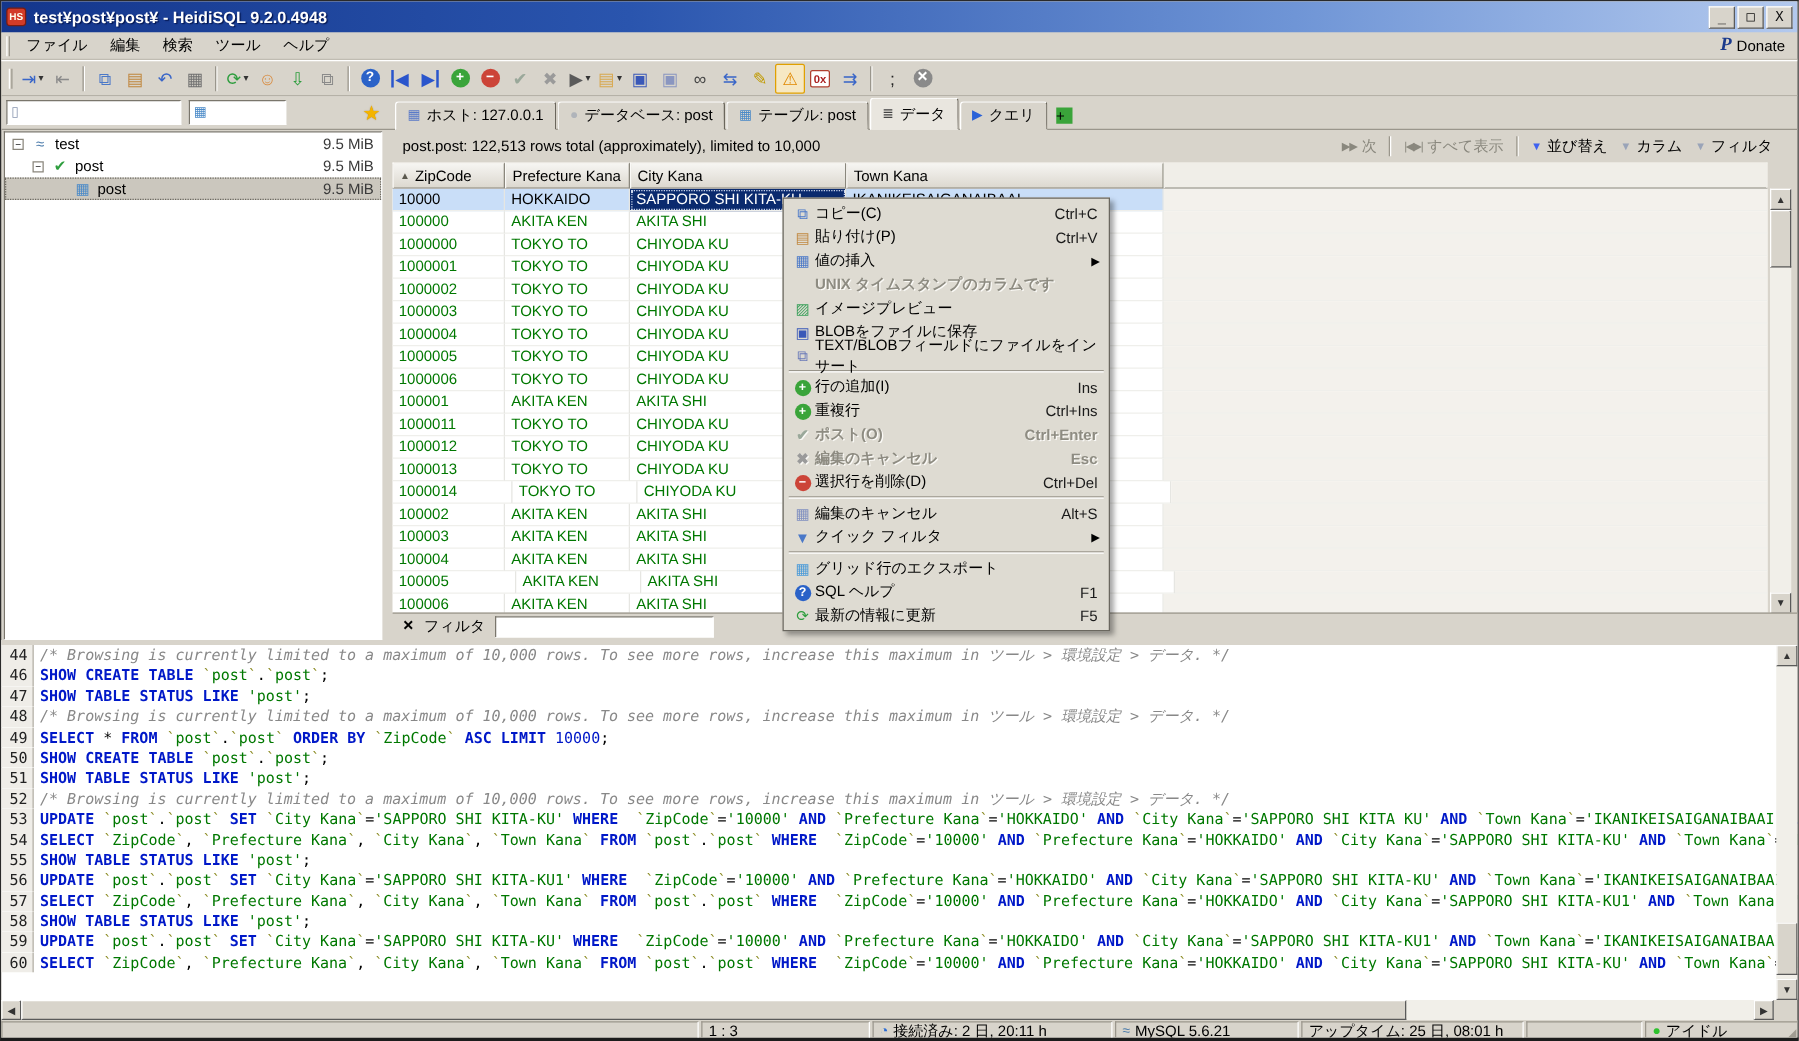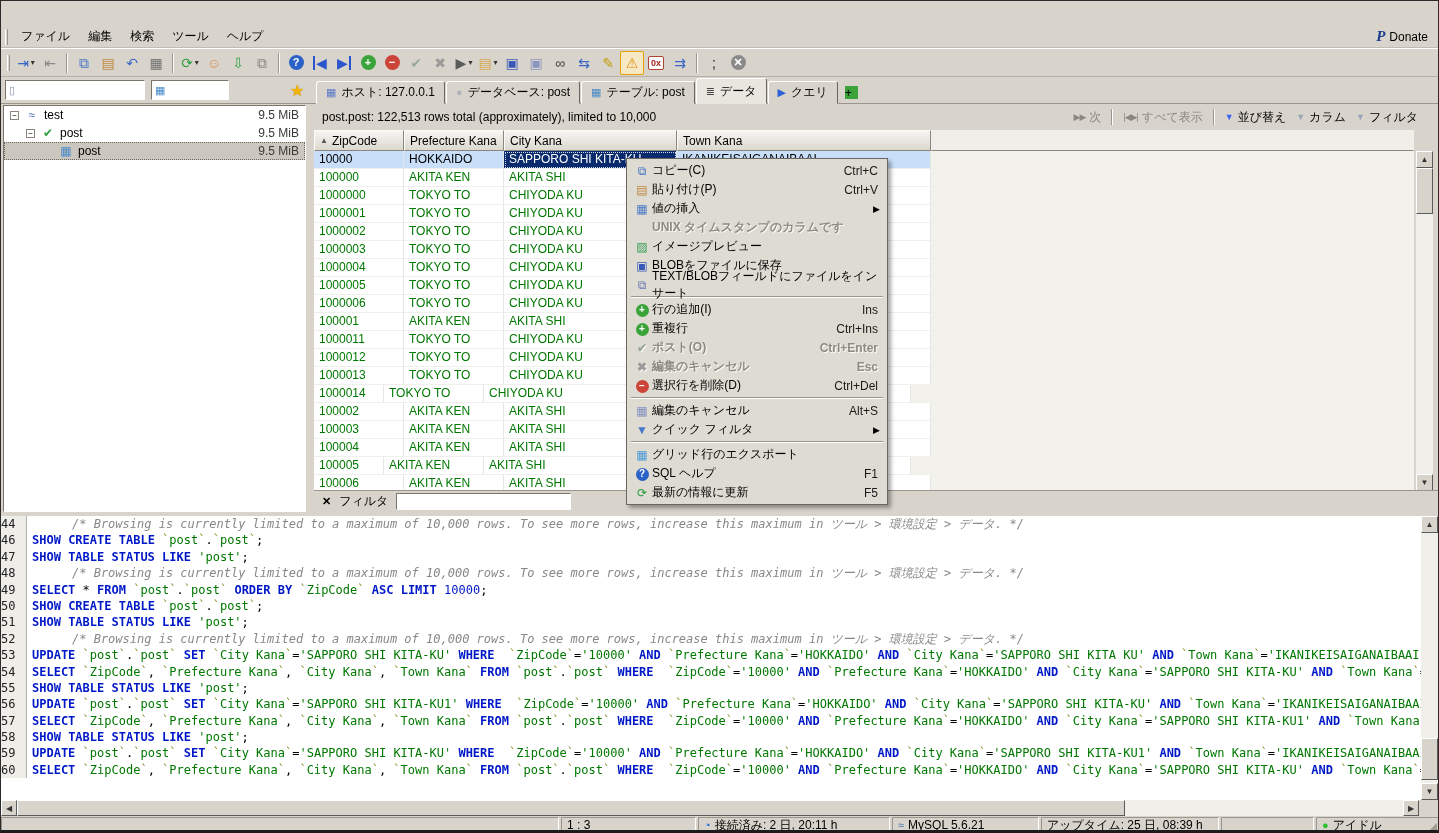--- a/index.html
+++ b/index.html
@@ -106,35 +106,44 @@
   .mi .msc{margin-left:auto;padding-right:4px;color:#1a1a1a;}
   .mi .msub{margin-left:auto;font-size:9px;padding-right:2px;}
   .mi.disabled{color:#8e8c82;text-shadow:1px 1px 0 #fbfaf7;font-weight:bold;}
   .mi.disabled .msc{color:#8e8c82;text-shadow:1px 1px 0 #fbfaf7;}
   .msep{height:2px;border-top:1px solid #9a968c;border-bottom:1px solid #fff;margin:2px 2px;}
   
   .sqlpanel{position:absolute;left:0;top:511px;right:0;height:288px;background:#fff;
     border-top:4px solid #d8d4cb;overflow:hidden;}
   .sqlrow{display:flex;height:16.4px;line-height:16.4px;font-family:"DejaVu Sans Mono","Liberation Mono",monospace;
     font-size:12px;white-space:pre;overflow:hidden;}
-  .lnum{flex:0 0 26px;padding-right:4px;background:#efede8;border-right:1px solid #b4b0a6;color:#222;}
+  .lnum{flex:0 0 26px;text-align:right;padding-right:4px;background:#efede8;border-right:1px solid #b4b0a6;color:#222;}
   .lcode{padding-left:5px;flex:1;overflow:hidden;}
   .kw{color:#0018c8;font-weight:bold;} .id{color:#007800;} .bt{color:#8a8a20;}
-  .str{color:#007800;} .num{color:#0018c8;} .c{color:#888;font-style:italic;margin-left:40px;}
+  .str{color:#007800;} .num{color:#0018c8;} .c{color:#888;font-style:italic;}
   
   .statusbar{position:absolute;left:0;top:815px;right:0;height:18px;background:#d8d4cb;display:flex;padding-top:1px;}
   .spanel{height:16px;border:1px solid;border-color:#9a968c #fff #fff #9a968c;margin-right:2px;
     display:flex;align-items:center;gap:4px;padding:0 5px;white-space:nowrap;overflow:hidden;}
   .sgrip{position:absolute;right:1px;bottom:1px;font-size:11px;color:#a09c92;}
 </style>
 </head>
 <body>
 
 <div class="win">
 
+  <div class="titlebar">
+    <div class="app-icon">HS</div>
+    <div class="title-text">test¥post¥post¥ - HeidiSQL 9.2.0.4948</div>
+    <div class="win-btns">
+      <div class="win-btn">_</div>
+      <div class="win-btn">□</div>
+      <div class="win-btn">X</div>
+    </div>
+  </div>
 
   <div class="menubar">
     <span class="grip"></span>
     <span id="menu-items" style="display: inline-flex;">
         <span class="menu-item">ファイル</span>
         <span class="menu-item">編集</span>
         <span class="menu-item">検索</span>
         <span class="menu-item">ツール</span>
         <span class="menu-item">ヘルプ</span>
       </span>
@@ -432,21 +441,21 @@
           <div class="gcell fill"></div>
         </div>
         <div class="grow">
           <div class="gcell" style="width: 90px;">1000013</div>
           <div class="gcell" style="width: 100px;">TOKYO TO</div>
           <div class="gcell" style="width: 173px;">CHIYODA KU</div>
           <div class="gcell" style="width: 254px;"></div>
           <div class="gcell fill"></div>
         </div>
         <div class="grow">
-          <div class="gcell" style="width: 70px;">1000014</div>
+          <div class="gcell" style="width: 96px;">1000014</div>
           <div class="gcell" style="width: 100px;">TOKYO TO</div>
           <div class="gcell" style="width: 173px;">CHIYODA KU</div>
           <div class="gcell" style="width: 254px;"></div>
           <div class="gcell fill"></div>
         </div>
         <div class="grow">
           <div class="gcell" style="width: 90px;">100002</div>
           <div class="gcell" style="width: 100px;">AKITA KEN</div>
           <div class="gcell" style="width: 173px;">AKITA SHI</div>
           <div class="gcell" style="width: 254px;"></div>
@@ -460,21 +469,21 @@
           <div class="gcell fill"></div>
         </div>
         <div class="grow">
           <div class="gcell" style="width: 90px;">100004</div>
           <div class="gcell" style="width: 100px;">AKITA KEN</div>
           <div class="gcell" style="width: 173px;">AKITA SHI</div>
           <div class="gcell" style="width: 254px;"></div>
           <div class="gcell fill"></div>
         </div>
         <div class="grow">
-          <div class="gcell" style="width: 70px;">100005</div>
+          <div class="gcell" style="width: 99px;">100005</div>
           <div class="gcell" style="width: 100px;">AKITA KEN</div>
           <div class="gcell" style="width: 173px;">AKITA SHI</div>
           <div class="gcell" style="width: 254px;"></div>
           <div class="gcell fill"></div>
         </div>
         <div class="grow">
           <div class="gcell" style="width: 90px;">100006</div>
           <div class="gcell" style="width: 100px;">AKITA KEN</div>
           <div class="gcell" style="width: 173px;">AKITA SHI</div>
           <div class="gcell" style="width: 254px;"></div>
@@ -622,21 +631,21 @@
       </div>
       <div class="spanel" style="width: 192px; flex: 0 0 auto;">
         <span style="color: rgb(42, 106, 212); font-size: 11px;">◔</span>
         <span>接続済み: 2 日, 20:11 h</span>
       </div>
       <div class="spanel" style="width: 147px; flex: 0 0 auto;">
         <span style="color: rgb(74, 122, 170); font-size: 11px;">≈</span>
         <span>MySQL 5.6.21</span>
       </div>
       <div class="spanel" style="width: 178px; flex: 0 0 auto;">
-        <span>アップタイム: 25 日, 08:39 h</span>
+        <span>アップタイム: 25 日, 08:01 h</span>
       </div>
       <div class="spanel" style="width: 93px; flex: 0 0 auto;">
         <span></span>
       </div>
       <div class="spanel" style="width: 134px; flex: 0 0 auto;">
         <span style="color: rgb(46, 194, 46); font-size: 11px;">●</span>
         <span>アイドル</span>
       </div>
       <span class="sgrip">◢</span>
     </div>

